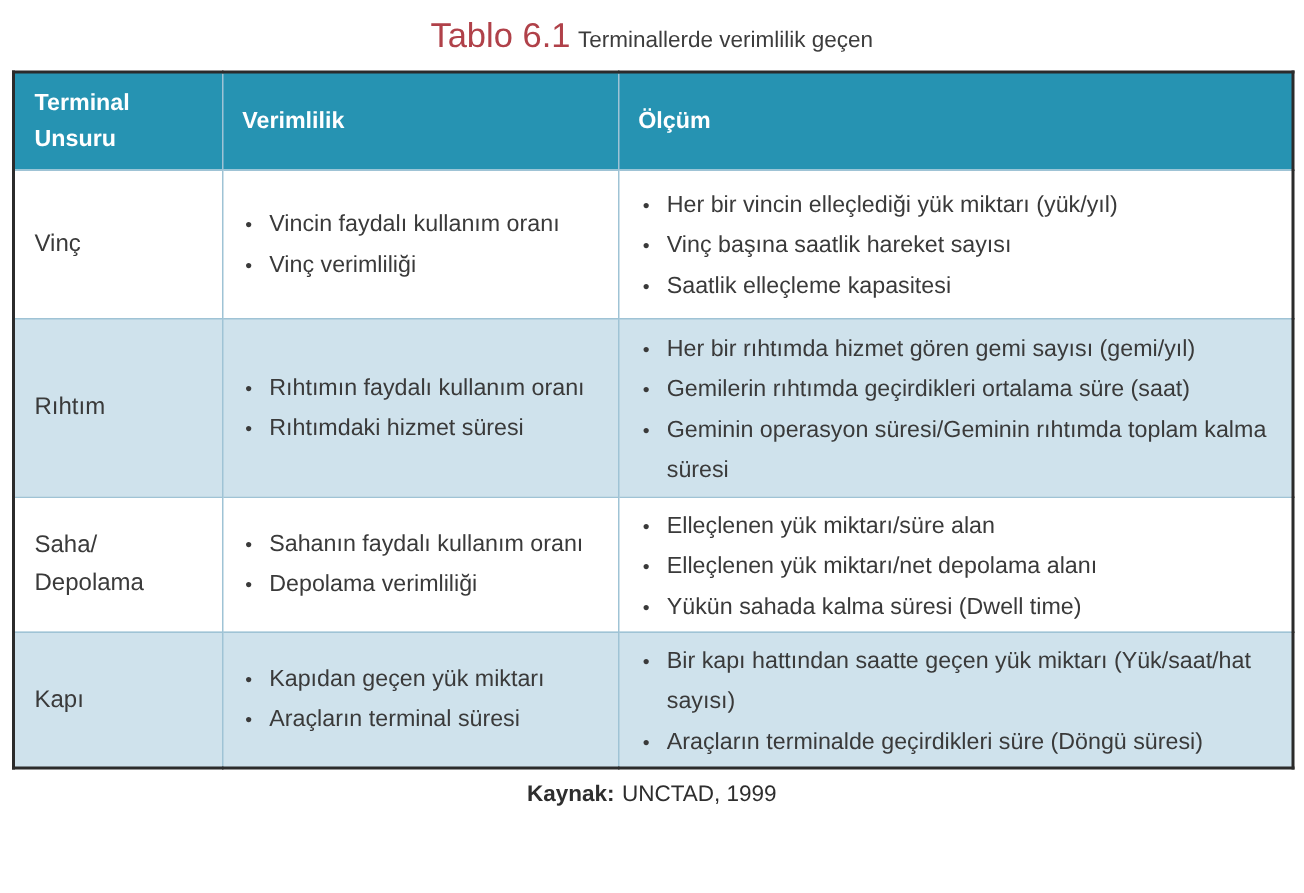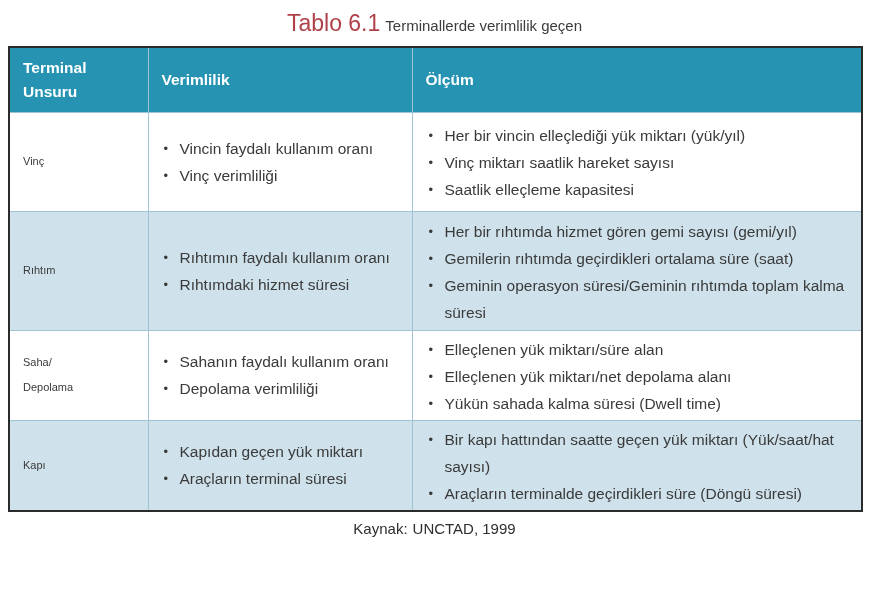--- a/index.html
+++ b/index.html
@@ -24,37 +24,37 @@
   .prod-table th,.prod-table td{
     border:1px solid var(--border-inner,#9fc3d5);vertical-align:middle;
   }
   .prod-table thead th{
     background:var(--header-bg,#2693b2);color:var(--header-text,#ffffff);
     text-align:left;font-size:15.5px;font-weight:bold;height:65px;
     padding:0 8px 0 13px;white-space:pre-line;line-height:24px;
   }
   tbody tr.alt{background:var(--row-alt-bg,#cfe2ec);}
   td.col-element{
-    padding:0 6px 0 13px;font-size:11px;white-space:pre-line;line-height:25px;
+    padding:0 6px 0 13px;font-size:16px;white-space:pre-line;line-height:25px;
   }
   td.col-verim{padding:5px 19px 5px 13px;}
   td.col-olcum{padding:5px 8px 3px 14px;}
   ul.bullets{list-style:none;margin:0;padding:0;}
   li.bullet{
     position:relative;padding-left:18px;font-size:15.5px;line-height:27px;
   }
   li.bullet::before{
     content:"\2022";position:absolute;left:2px;top:0;
     font-size:13px;line-height:27px;color:#3a3a3a;
   }
   .hl{background:var(--highlight,#b0d3ec);padding:1px 2px;}
   .source{
     text-align:center;margin-top:8px;font-size:15px;color:#2e2e2e;
   }
-  .source .lbl{font-weight:normal;margin-right:5px;}
+  .source .lbl{font-weight:bold;margin-right:5px;}
 </style>
 </head>
 <body>
 
 <div class="page-title">
   <span class="title-tag">Tablo 6.1</span><span>Terminallerde verimlilik geçen</span>
 </div>
 
 <table class="prod-table">
   <colgroup>
@@ -75,21 +75,21 @@
       <td class="col-element">Vinç</td>
       <td class="col-verim">
         <ul class="bullets">
           <li class="bullet">Vincin faydalı kullanım oranı</li>
           <li class="bullet">Vinç verimliliği</li>
         </ul>
       </td>
       <td class="col-olcum">
         <ul class="bullets">
           <li class="bullet">Her bir vincin elleçlediği yük miktarı (yük/yıl)</li>
-          <li class="bullet">Vinç miktarı saatlik hareket sayısı</li>
+          <li class="bullet">Vinç başına saatlik hareket sayısı</li>
           <li class="bullet">Saatlik elleçleme kapasitesi</li>
         </ul>
       </td>
     </tr>
     <tr class="alt" style="height:119px">
       <td class="col-element">Rıhtım</td>
       <td class="col-verim">
         <ul class="bullets">
           <li class="bullet">Rıhtımın faydalı kullanım oranı</li>
           <li class="bullet">Rıhtımdaki hizmet süresi</li>

